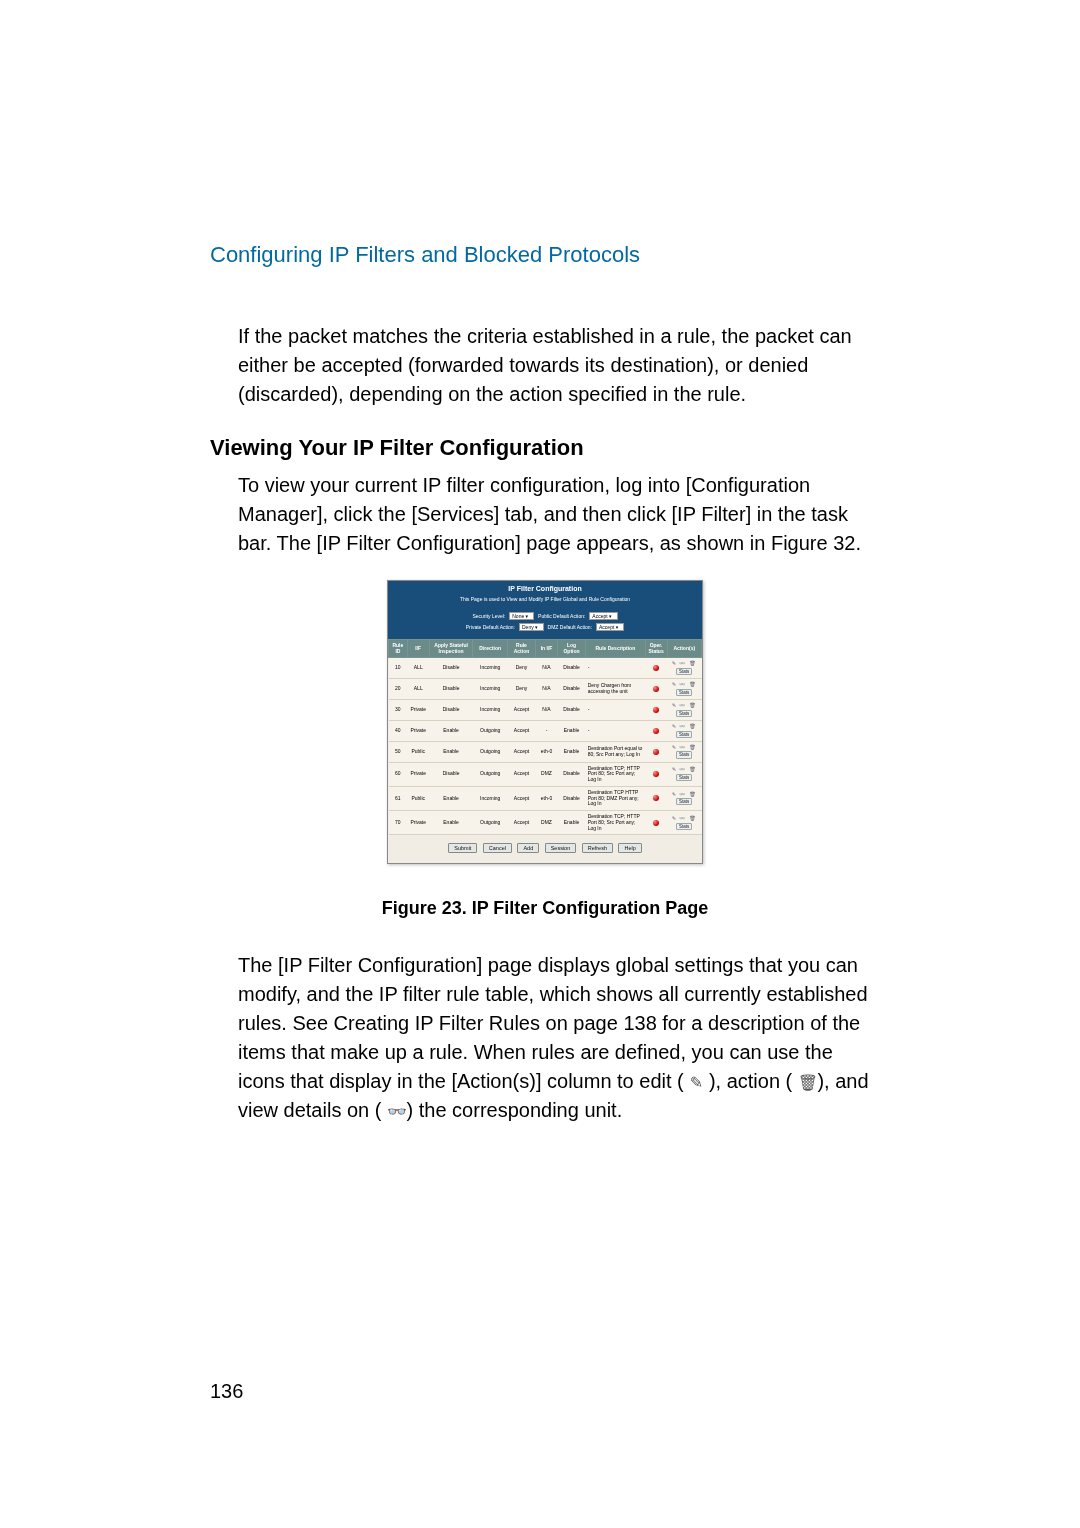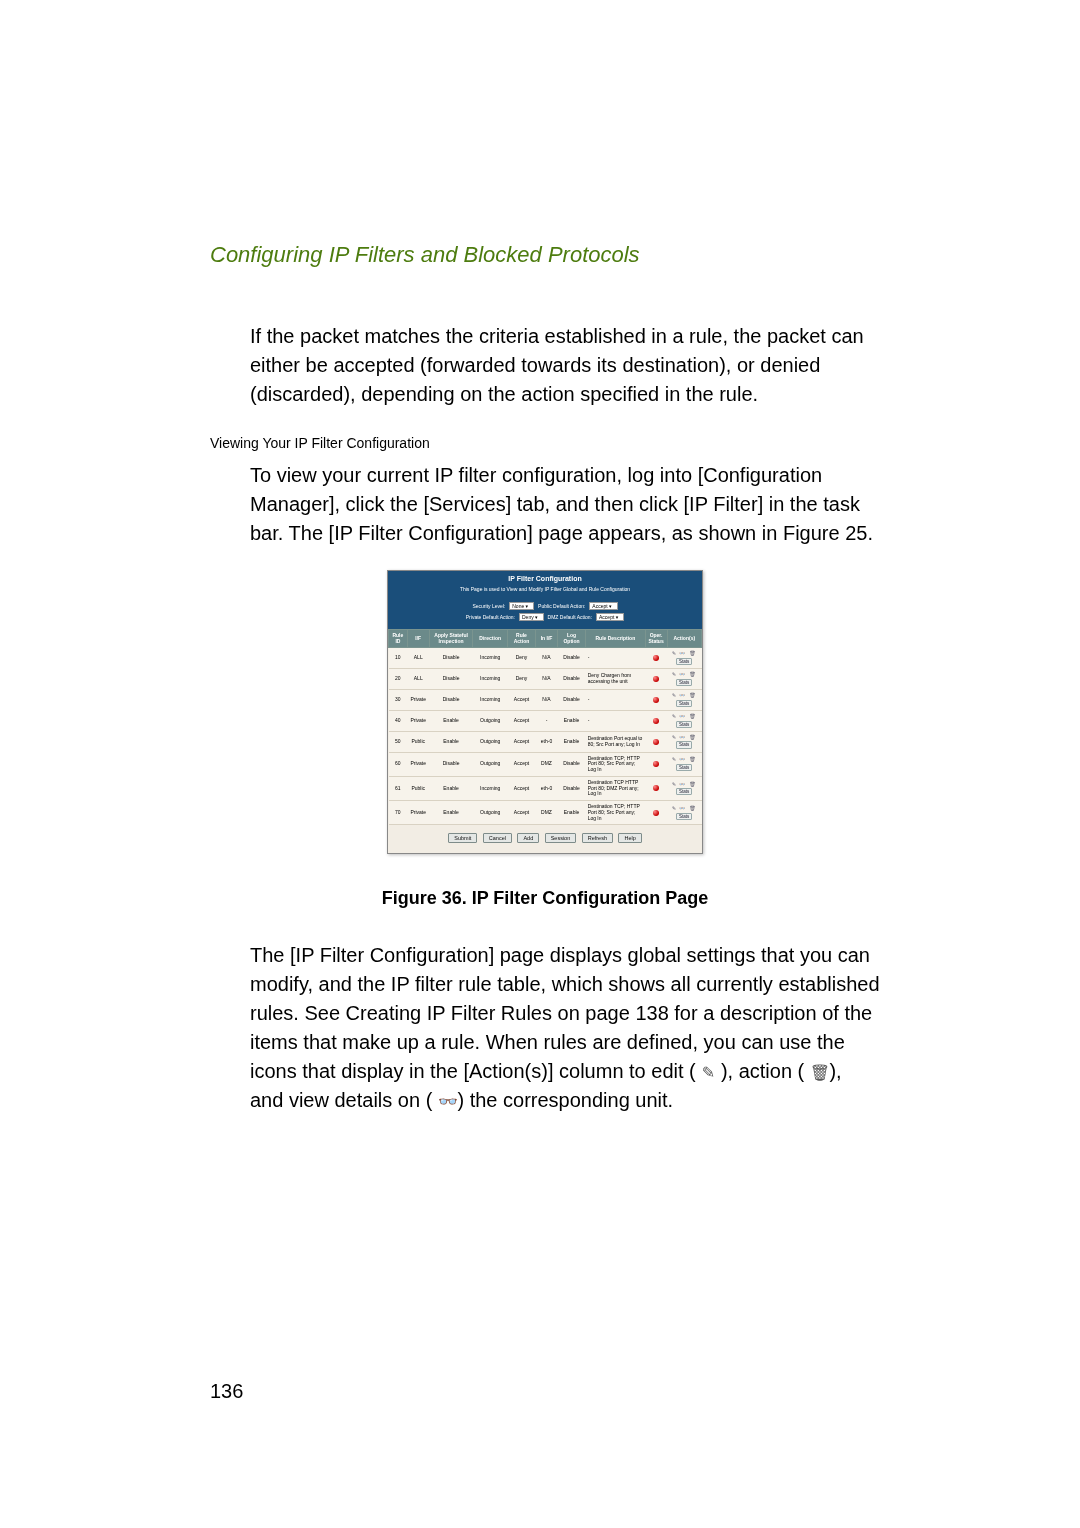--- a/index.html
+++ b/index.html
@@ -1,21 +1,21 @@
 <!DOCTYPE html>
 <html><head>
 <meta charset="utf-8">
 <style>
   html,body{margin:0;padding:0;background:#fff;color:#000;font-family:Arial,Helvetica,sans-serif}
   .page{width:1080px;height:1528px;position:relative;margin:0 auto;background:#fff}
   .content{position:absolute;left:210px;top:242px;width:670px}
-  .running-head{font-style:italic;font-size:22px;color:#4d7c0f;margin-bottom:54px}
-  .indent{margin-left:40px}
+  .running-head{font-size:22px;color:#0369a1;margin-bottom:54px}
+  .indent{margin-left:28px}
   .body-text{font-size:20px;line-height:1.45;margin:0 0 18px 0}
-  h2.section{font-size:14px;font-weight:normal;margin:26px 0 10px 0}
+  h2.section{font-size:22px;font-weight:bold;margin:26px 0 10px 0}
   .figure-wrap{margin:22px 0 10px 0;text-align:center}
   .figure-frame{display:inline-block;border:1px solid #888;background:#f2ede4;width:314px;padding:0 0 10px 0;text-align:left;font-size:5.2px;box-shadow:1px 1px 3px rgba(0,0,0,.25)}
   .fig-title-bar{background:#1a4e7a;color:#fff;text-align:center;font-weight:bold;font-size:7px;padding:4px 0}
   .fig-sub{background:#1a4e7a;color:#fff;text-align:center;font-size:5px;padding:0 0 6px 0}
   .fig-controls{background:#1a4e7a;color:#fff;font-size:5px;padding:4px 6px 8px 6px;display:flex;flex-direction:column;align-items:center;gap:3px}
   .ctrl-row{display:flex;gap:4px;align-items:center}
   .ctrl-sel{background:#fff;color:#000;border:1px solid #999;padding:0 5px 0 2px;font-size:5px}
   table.filter-tbl{width:100%;border-collapse:collapse;font-size:5px;table-layout:fixed}
   table.filter-tbl th{background:#6b8a8a;color:#fff;font-weight:bold;padding:3px 2px;border:1px solid #7a948f;text-align:center;line-height:1.1}
   table.filter-tbl td{background:#f7f3eb;padding:3px 2px;border-bottom:1px solid #d9d2c3;vertical-align:middle;line-height:1.15;word-break:break-word;text-align:center}
@@ -37,21 +37,21 @@
 <div class="content">
   <div class="running-head">Configuring IP Filters and Blocked Protocols</div>
 
   <div class="indent">
     <p class="body-text">If the packet matches the criteria established in a rule, the packet can either be accepted (forwarded towards its destination), or denied (discarded), depending on the action specified in the rule.</p>
   </div>
 
   <h2 class="section">Viewing Your IP Filter Configuration</h2>
 
   <div class="indent">
-    <p class="body-text">To view your current IP filter configuration, log into [Configuration Manager], click the [Services] tab, and then click [IP Filter] in the task bar. The [IP Filter Configuration] page appears, as shown in Figure 25.</p>
+    <p class="body-text">To view your current IP filter configuration, log into [Configuration Manager], click the [Services] tab, and then click [IP Filter] in the task bar. The [IP Filter Configuration] page appears, as shown in Figure 32.</p>
   </div>
 
   <div class="figure-wrap">
     <div class="figure-frame">
       <div class="fig-title-bar">IP Filter Configuration</div>
       <div class="fig-sub">This Page is used to View and Modify IP Filter Global and Rule Configuration</div>
       <div class="fig-controls">
         <div class="ctrl-row">
           <span>Security Level:</span>
           <span class="ctrl-sel">None ▾</span>
@@ -236,21 +236,21 @@
       <div class="btn-row">
         <span class="app-btn">Submit</span>
         <span class="app-btn">Cancel</span>
         <span class="app-btn">Add</span>
         <span class="app-btn">Session</span>
         <span class="app-btn">Refresh</span>
         <span class="app-btn">Help</span>
       </div>
     </div>
 
-    <div class="caption">Figure 36.  IP Filter Configuration Page</div>
+    <div class="caption">Figure 23.  IP Filter Configuration Page</div>
   </div>
 
   <div class="indent">
     <p class="body-text">
       <span>The [IP Filter Configuration] page displays global settings that you can modify, and the IP filter rule table, which shows all currently established rules. See Creating IP Filter Rules on page 138 for a description of the items that make up a rule. </span>
       <span>When rules are defined, you can use the icons that display in the [Action(s)] column to edit (</span>
       <span class="inline-icon">✎</span>
       <span>), action (</span>
       <span class="inline-icon">🗑</span>
       <span>), and view details on (</span>

